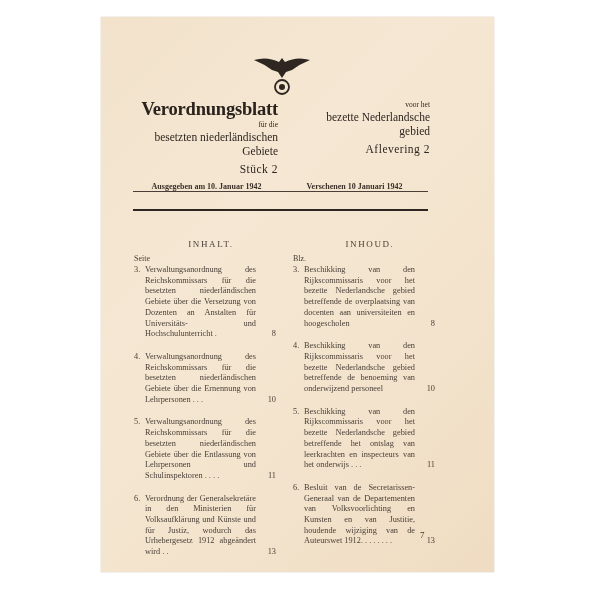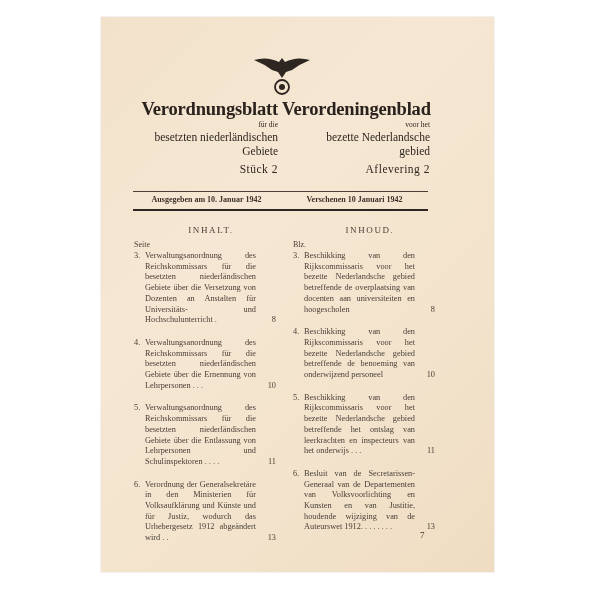--- a/index.html
+++ b/index.html
@@ -16,23 +16,23 @@
     position: absolute; left: 252px; top: 52px; width: 60px; height: 44px;
   }
   .title-row { position: absolute; top: 99px; left: 130px; width: 300px; display: flex; justify-content: space-between; }
   .col-head { width: 148px; text-align: right; }
   .main-title { font-weight: bold; font-size: 18.5px; letter-spacing: -0.2px; line-height: 20px; white-space: nowrap; color: #2a221c; }
   .small-for { font-size: 7.5px; line-height: 10px; margin-top: 1px; }
   .sub { font-size: 11.5px; line-height: 14px; }
   .issue { font-size: 11.5px; line-height: 14px; margin-top: 4px; letter-spacing: 0.5px; }
   .rule-top { position: absolute; left: 133px; top: 191px; width: 295px; height: 1px; background: #4a3f36; }
   .rule-bot { position: absolute; left: 133px; top: 209px; width: 295px; height: 2px; background: #2e2620; }
-  .dates { position: absolute; left: 133px; top: 195px; width: 295px; display: flex; justify-content: space-between; font-size: 8px; font-weight: bold; color: #3a3028; }
+  .dates { position: absolute; left: 133px; top: 182px; width: 295px; display: flex; justify-content: space-between; font-size: 8px; font-weight: bold; color: #3a3028; }
   .dates span { width: 147px; text-align: center; }
-  .toc-col { position: absolute; top: 225px; width: 142px; }
+  .toc-col { position: absolute; top: 239px; width: 142px; }
   .toc-left { left: 134px; }
   .toc-right { left: 293px; }
   .toc-heading { text-align: center; font-size: 9px; letter-spacing: 1.6px; color: #4a4038; padding-left: 12px; }
   .page-label { text-align: left; font-size: 8px; margin-top: 5px; color: #4a4038; }
   .entry { display: flex; font-size: 8.3px; line-height: 10.7px; color: #4a4038; margin-top: 2px; }
   .entry + .entry { margin-top: 12px; }
   .num { width: 11px; flex: none; }
   .txt { flex: 1; text-align: justify; }
   .pg { width: 20px; flex: none; text-align: right; align-self: flex-end; }
   .footer-num { position: absolute; left: 420px; top: 530px; font-size: 9px; color: #3a3028; }
@@ -50,21 +50,20 @@
 
 <div class="title-row">
   <div class="col-head">
     <div class="main-title">Verordnungsblatt</div>
     <div class="small-for">für die</div>
     <div class="sub">besetzten niederländischen</div>
     <div class="sub">Gebiete</div>
     <div class="issue">Stück 2</div>
   </div>
   <div class="col-head">
-    <div class="main-title">Verordeningenblad</div>
     <div class="small-for">voor het</div>
     <div class="sub">bezette Nederlandsche</div>
     <div class="sub">gebied</div>
     <div class="issue">Aflevering 2</div>
   </div>
 </div>
 
 <div class="rule-top"></div>
 <div class="dates">
   <span>Ausgegeben am 10. Januar 1942</span>

